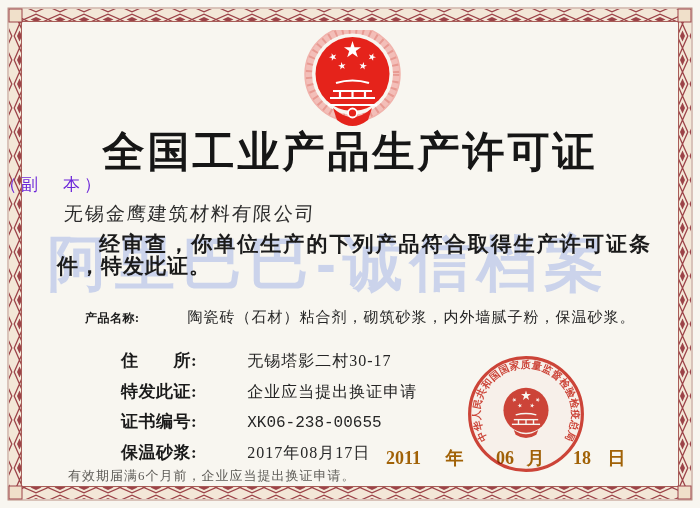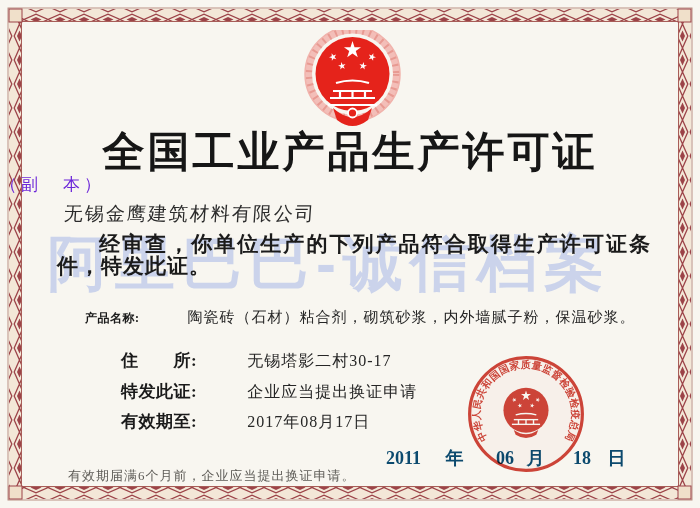--- a/index.html
+++ b/index.html
@@ -44,21 +44,21 @@
   }
   .field-label{font-size:12px;font-weight:bold;color:#1a1a1a;letter-spacing:.5px;}
   .field-value{font-size:15px;color:#262626;letter-spacing:1px;margin-left:4px;padding-left:40px;}
   .fields{position:absolute;left:85px;top:349px;margin-left:36px;}
   .field-row{height:30.5px;white-space:nowrap;}
   .field-row .field-label{font-size:17px;}
   .field-row .field-value{font-size:16px;margin-left:6px;}
   .mono-ish{font-family:"Liberation Mono","DejaVu Sans Mono",monospace;letter-spacing:0;}
   .issue-date{
     position:absolute;left:386px;top:446px;z-index:3;
-    font-size:18px;font-weight:bold;color:#0c4a6e;white-space:nowrap;text-align:right;
+    font-size:18px;font-weight:bold;color:#a16207;white-space:nowrap;text-align:right;
   }
   .issue-date span{display:inline-block;}
   .d-year{margin-right:20px;}
   .d-yunit{margin-right:28px;}
   .d-month{margin-right:8px;}
   .d-munit{margin-right:24px;}
   .d-day{margin-right:12px;}
   .footnote{
     position:absolute;left:68px;top:467px;
     font-size:13px;color:#5d5b56;letter-spacing:1px;
@@ -147,21 +147,25 @@
     <div class="fields">
       <div class="field-row">
         <span class="field-label">住　　所:</span>
         <span class="field-value">无锡塔影二村30-17</span>
       </div>
       <div class="field-row">
         <span class="field-label">特发此证:</span>
         <span class="field-value">企业应当提出换证申请</span>
       </div>
       <div class="field-row">
-        <span class="field-label">有效期至:</span>
+        <span class="field-label">证书编号:</span>
+        <span class="field-value mono-ish">XK06-238-00655</span>
+      </div>
+      <div class="field-row">
+        <span class="field-label">保温砂浆:</span>
         <span class="field-value">2017年08月17日</span>
       </div>
     </div>
 
     <div class="issue-date">
       <span class="d-year">2011</span>
       <span class="d-yunit">年</span>
       <span class="d-month">06</span>
       <span class="d-munit">月</span>
       <span class="d-day">18</span>

